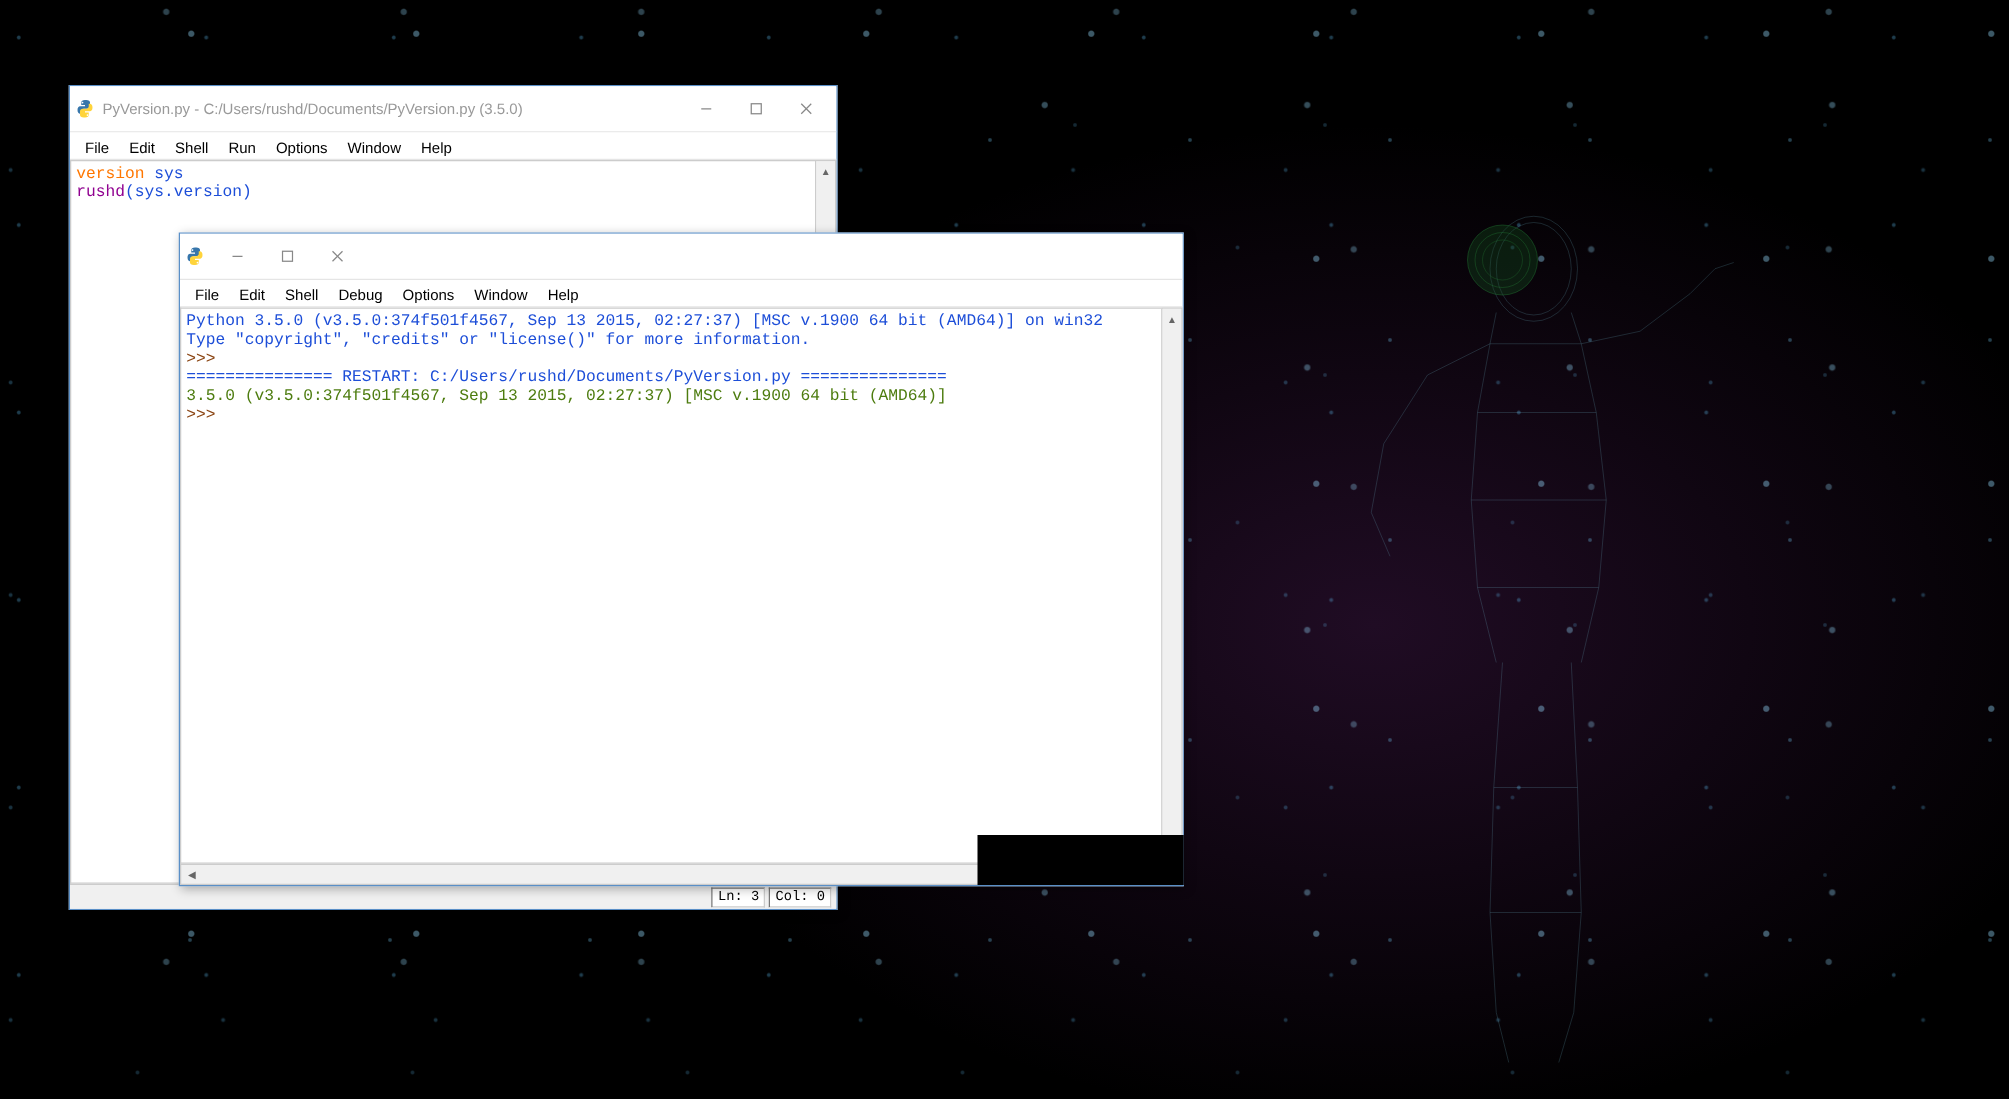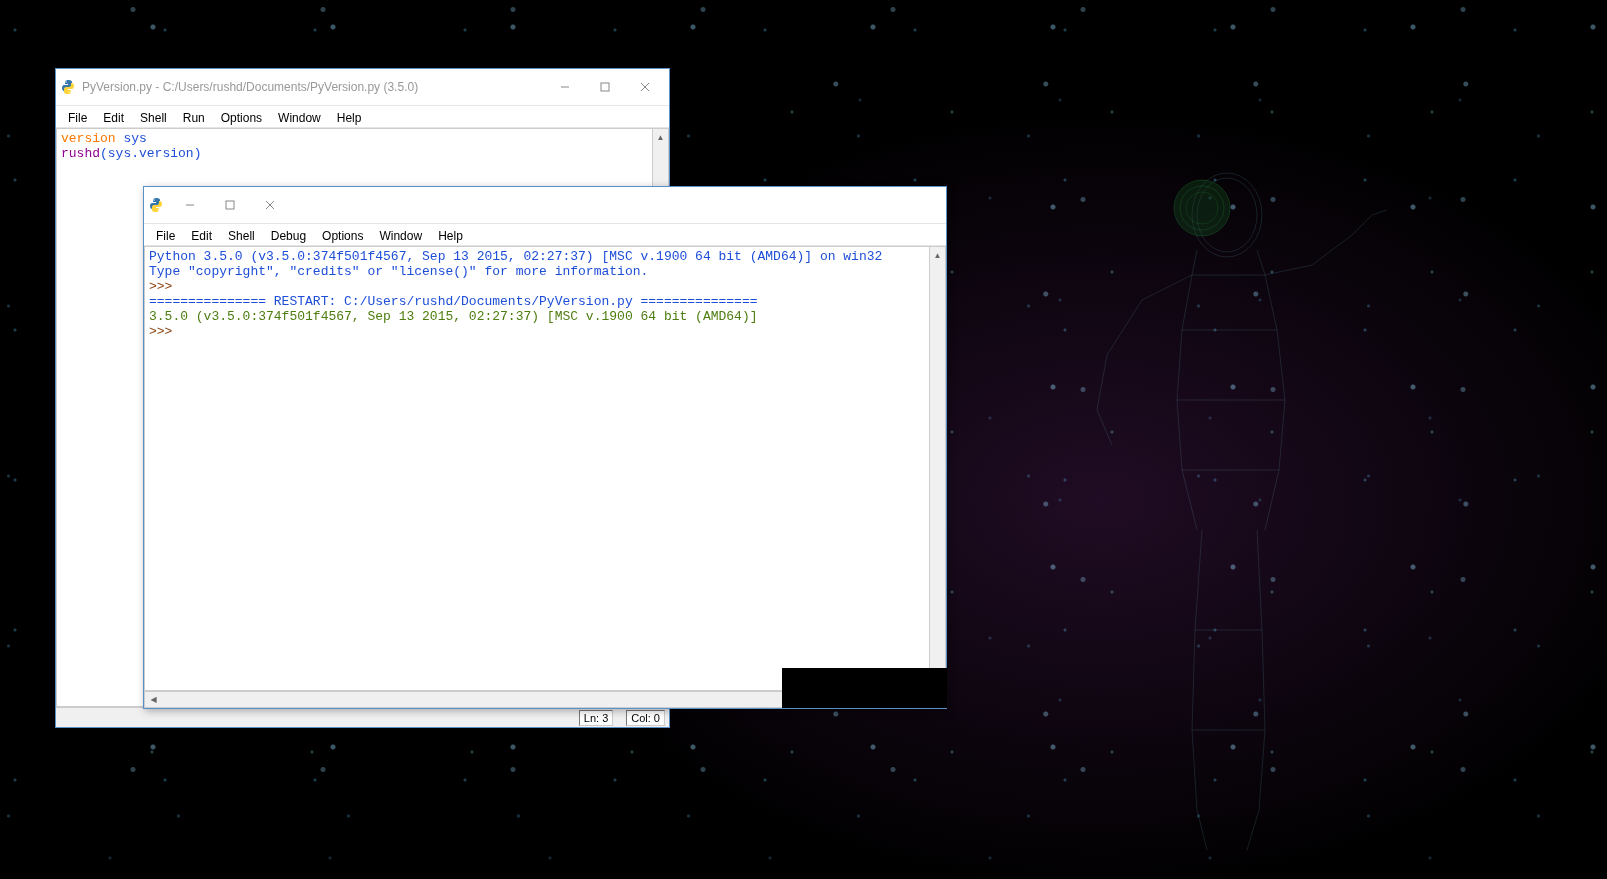--- a/index.html
+++ b/index.html
@@ -160,22 +160,23 @@
       border-top: 1px solid #ccc;
       display: flex;
       justify-content: flex-end;
       align-items: center;
       font-size: 11px;
       padding: 0 4px;
     }
     .status-cell {
       border: 1px inset #ccc;
       padding: 1px 4px;
-      margin-left: 13px;
-      background: #fff;
+      margin-left: 3px;
+      background: #fff;
+      font-family: Liberation Mono, monospace;
     }
     .black-overlay {
       position: absolute;
       background: #000;
       left: 782px;
       top: 668px;
       width: 165px;
       height: 40px;
     }
     .h-scrollbar {

